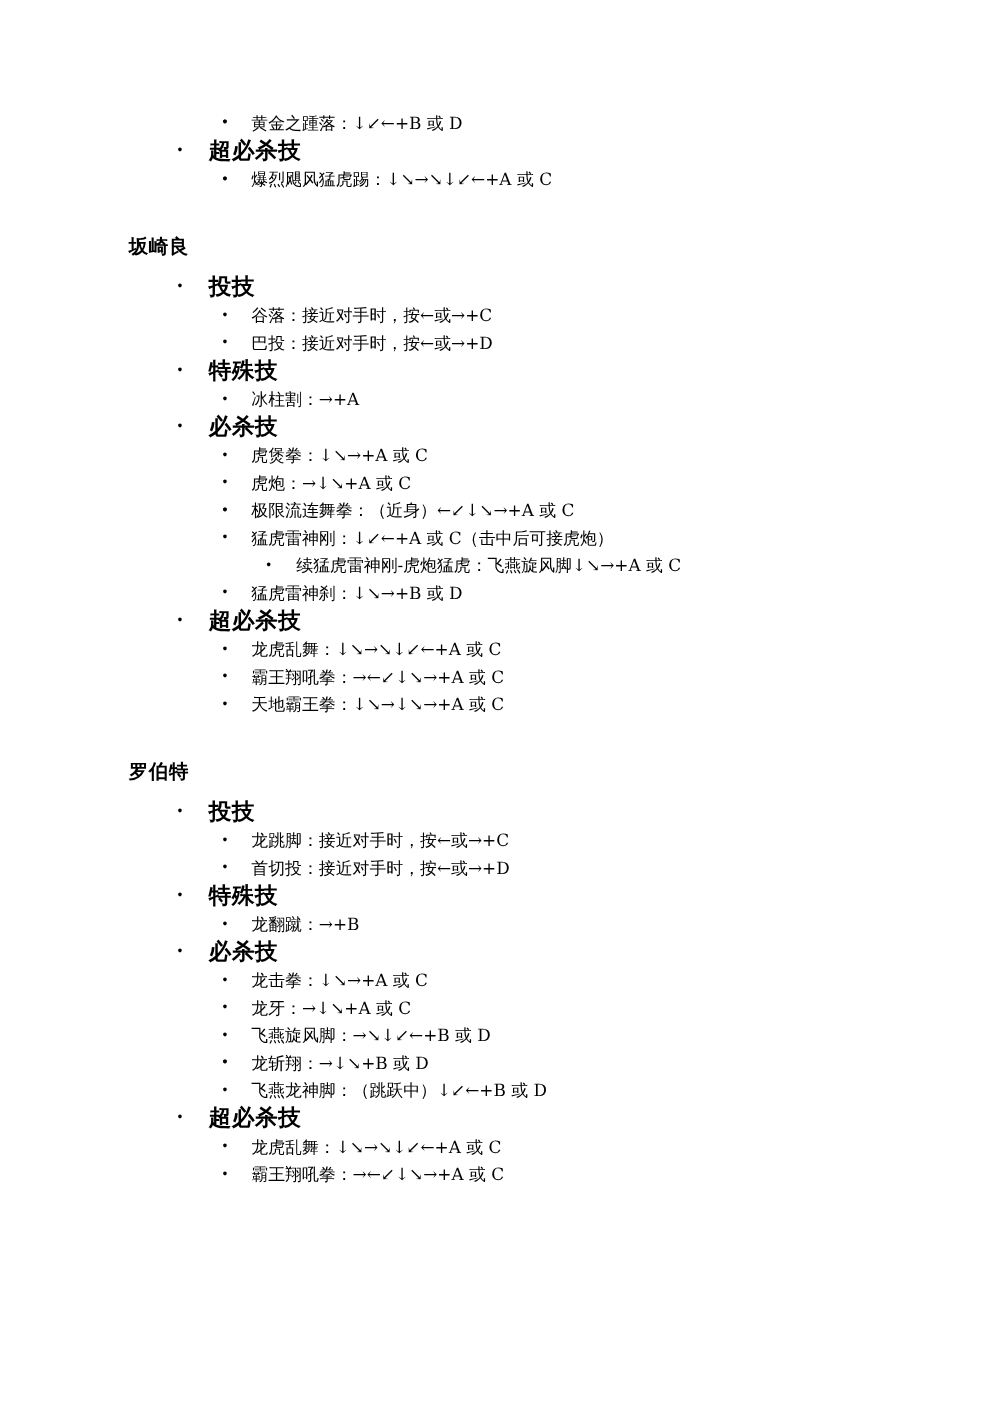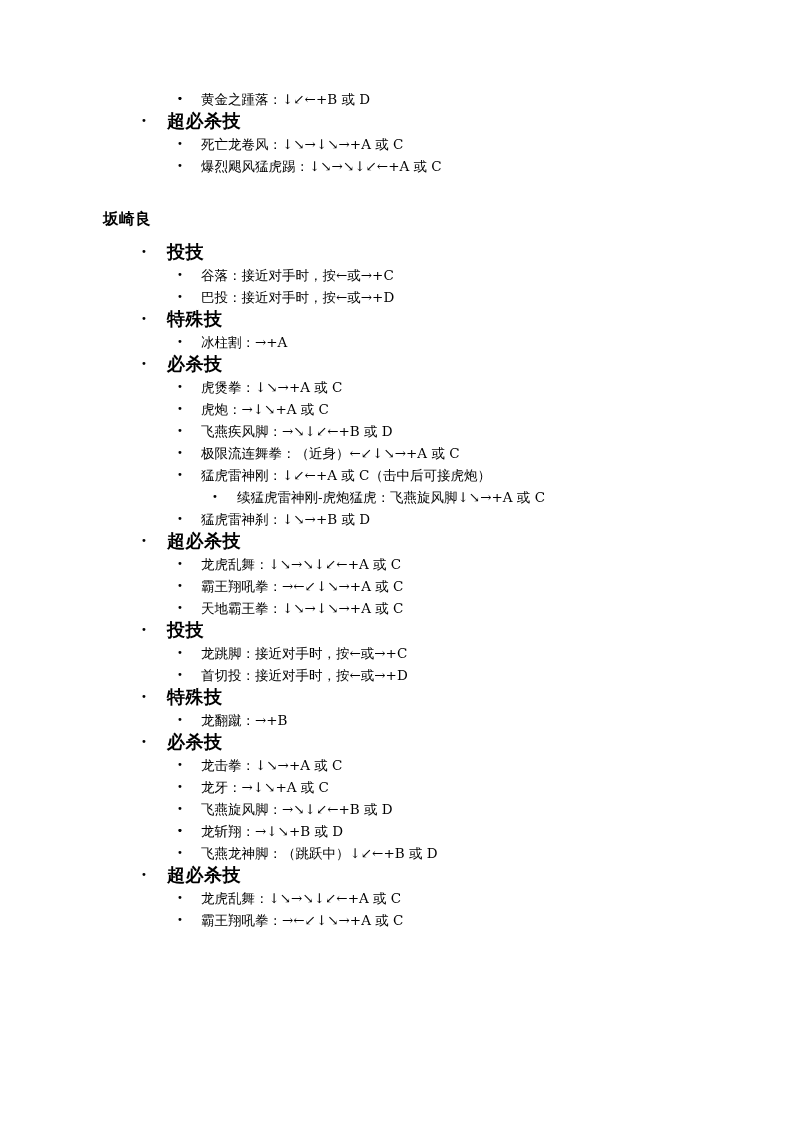--- a/index.html
+++ b/index.html
@@ -86,40 +86,41 @@
   }
 </style>
 </head>
 <body>
 
 <div class="page">
   <div class="doc-body" id="doc-body">
       <div class="row lvl2"><span class="bullet">•</span></div>
       <div class="row lvl2"><span class="bullet">•</span><span class="txt">黄金之踵落：↓↙←+B 或 D</span></div>
       <div class="row lvl1"><span class="bullet">•</span><span class="txt">超必杀技</span></div>
-      <div class="row lvl2"><span class="bullet">•</span><span class="txt">死亡龙卷风：↓↘→↓↘→+A 或 C</span></div>
+      <div class="row lvl2"><span class="bullet">•</span></div>
       <div class="row lvl2"><span class="bullet">•</span><span class="txt">爆烈飓风猛虎踢：↓↘→↘↓↙←+A 或 C</span></div>
       <div class="char-heading heading-gap-before heading-gap-after">坂崎良</div>
       <div class="row lvl1"><span class="bullet">•</span><span class="txt">投技</span></div>
       <div class="row lvl2"><span class="bullet">•</span><span class="txt">谷落：接近对手时，按←或→+C</span></div>
       <div class="row lvl2"><span class="bullet">•</span><span class="txt">巴投：接近对手时，按←或→+D</span></div>
       <div class="row lvl1"><span class="bullet">•</span><span class="txt">特殊技</span></div>
       <div class="row lvl2"><span class="bullet">•</span><span class="txt">冰柱割：→+A</span></div>
       <div class="row lvl1"><span class="bullet">•</span><span class="txt">必杀技</span></div>
       <div class="row lvl2"><span class="bullet">•</span><span class="txt">虎煲拳：↓↘→+A 或 C</span></div>
       <div class="row lvl2"><span class="bullet">•</span><span class="txt">虎炮：→↓↘+A 或 C</span></div>
-      <div class="row lvl2"><span class="bullet">•</span><span class="txt">飞燕疾风脚：→↘↓↙←+B 或 D</span></div>
+      <div class="row lvl2"><span class="bullet">•</span></div>
       <div class="row lvl2"><span class="bullet">•</span><span class="txt">极限流连舞拳：（近身）←↙↓↘→+A 或 C</span></div>
       <div class="row lvl2"><span class="bullet">•</span><span class="txt">猛虎雷神刚：↓↙←+A 或 C（击中后可接虎炮）</span></div>
       <div class="row lvl3"><span class="bullet">•</span><span class="txt">续猛虎雷神刚-虎炮猛虎：飞燕旋风脚↓↘→+A 或 C</span></div>
       <div class="row lvl2"><span class="bullet">•</span><span class="txt">猛虎雷神刹：↓↘→+B 或 D</span></div>
       <div class="row lvl1"><span class="bullet">•</span><span class="txt">超必杀技</span></div>
       <div class="row lvl2"><span class="bullet">•</span><span class="txt">龙虎乱舞：↓↘→↘↓↙←+A 或 C</span></div>
       <div class="row lvl2"><span class="bullet">•</span><span class="txt">霸王翔吼拳：→←↙↓↘→+A 或 C</span></div>
       <div class="row lvl2"><span class="bullet">•</span><span class="txt">天地霸王拳：↓↘→↓↘→+A 或 C</span></div>
+      <div class="char-heading heading-gap-before heading-gap-after">罗伯特</div>
       <div class="row lvl1"><span class="bullet">•</span><span class="txt">投技</span></div>
       <div class="row lvl2"><span class="bullet">•</span><span class="txt">龙跳脚：接近对手时，按←或→+C</span></div>
       <div class="row lvl2"><span class="bullet">•</span><span class="txt">首切投：接近对手时，按←或→+D</span></div>
       <div class="row lvl1"><span class="bullet">•</span><span class="txt">特殊技</span></div>
       <div class="row lvl2"><span class="bullet">•</span><span class="txt">龙翻蹴：→+B</span></div>
       <div class="row lvl1"><span class="bullet">•</span><span class="txt">必杀技</span></div>
       <div class="row lvl2"><span class="bullet">•</span><span class="txt">龙击拳：↓↘→+A 或 C</span></div>
       <div class="row lvl2"><span class="bullet">•</span><span class="txt">龙牙：→↓↘+A 或 C</span></div>
       <div class="row lvl2"><span class="bullet">•</span><span class="txt">飞燕旋风脚：→↘↓↙←+B 或 D</span></div>
       <div class="row lvl2"><span class="bullet">•</span></div>

